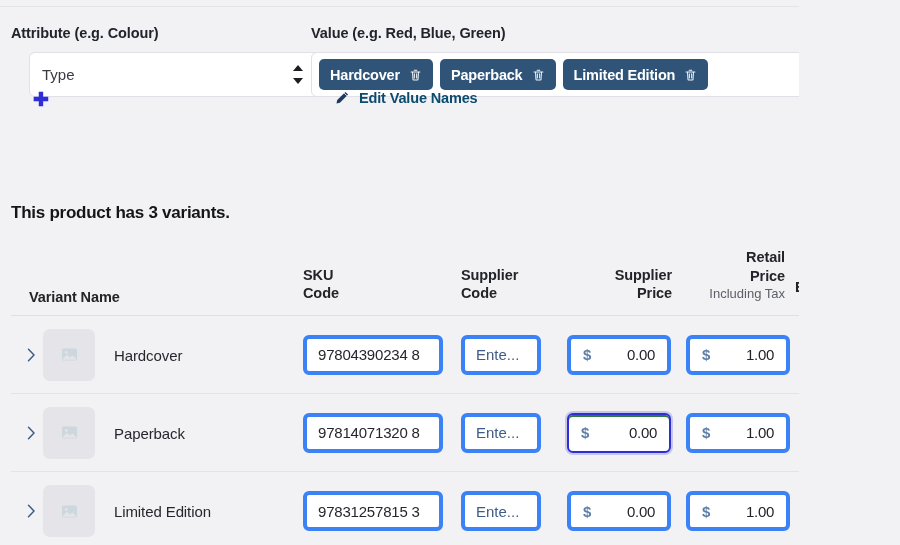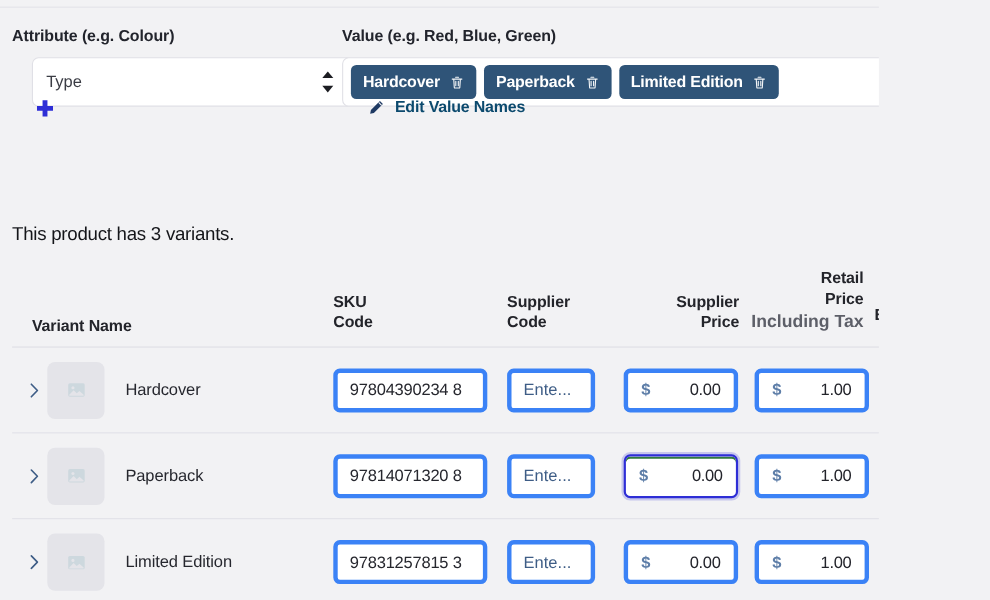--- a/index.html
+++ b/index.html
@@ -139,21 +139,21 @@
   .link-add { left: 33px; top: 2px; color: #2e2ed6; }
   .link-edit { left: 334px; top: 2px; color: #0c4a6e; }
   .plus-ico { font-size: 19px; line-height: 1; font-weight: 700; color: #2e2ed6; }
 
   
   .variants-title {
     position: absolute;
     left: 11px;
     top: 203px;
     font-size: 17px;
-    font-weight: 400;
+    font-weight: 700;
     color: #141519;
     letter-spacing: -0.25px;
   }
 
   
   .table {
     position: absolute;
     left: 11px;
     top: 238px;
     width: 878px;
@@ -173,22 +173,22 @@
     letter-spacing: -0.1px;
   }
   .th-variant   { left: 18px;  bottom: 8px; }
   .th-sku       { left: 292px; bottom: 12px; }
   .th-supcode   { left: 450px; bottom: 12px; }
   .th-supprice  { left: 545px; bottom: 12px; width: 116px; text-align: right; }
   .th-retail    { left: 662px; bottom: 12px; width: 112px; text-align: right; }
   .th-enabled   { left: 784px; bottom: 18px; }
   .th-sub {
     display: block;
-    font-size: 16px;
-    font-weight: 700;
+    font-size: 13px;
+    font-weight: 400;
     color: #5d5f68;
     letter-spacing: 0;
     margin-top: 1px;
   }
 
   .trow {
     position: relative;
     height: 78px;
     border-bottom: 1px solid #e2e2e8;
   }

